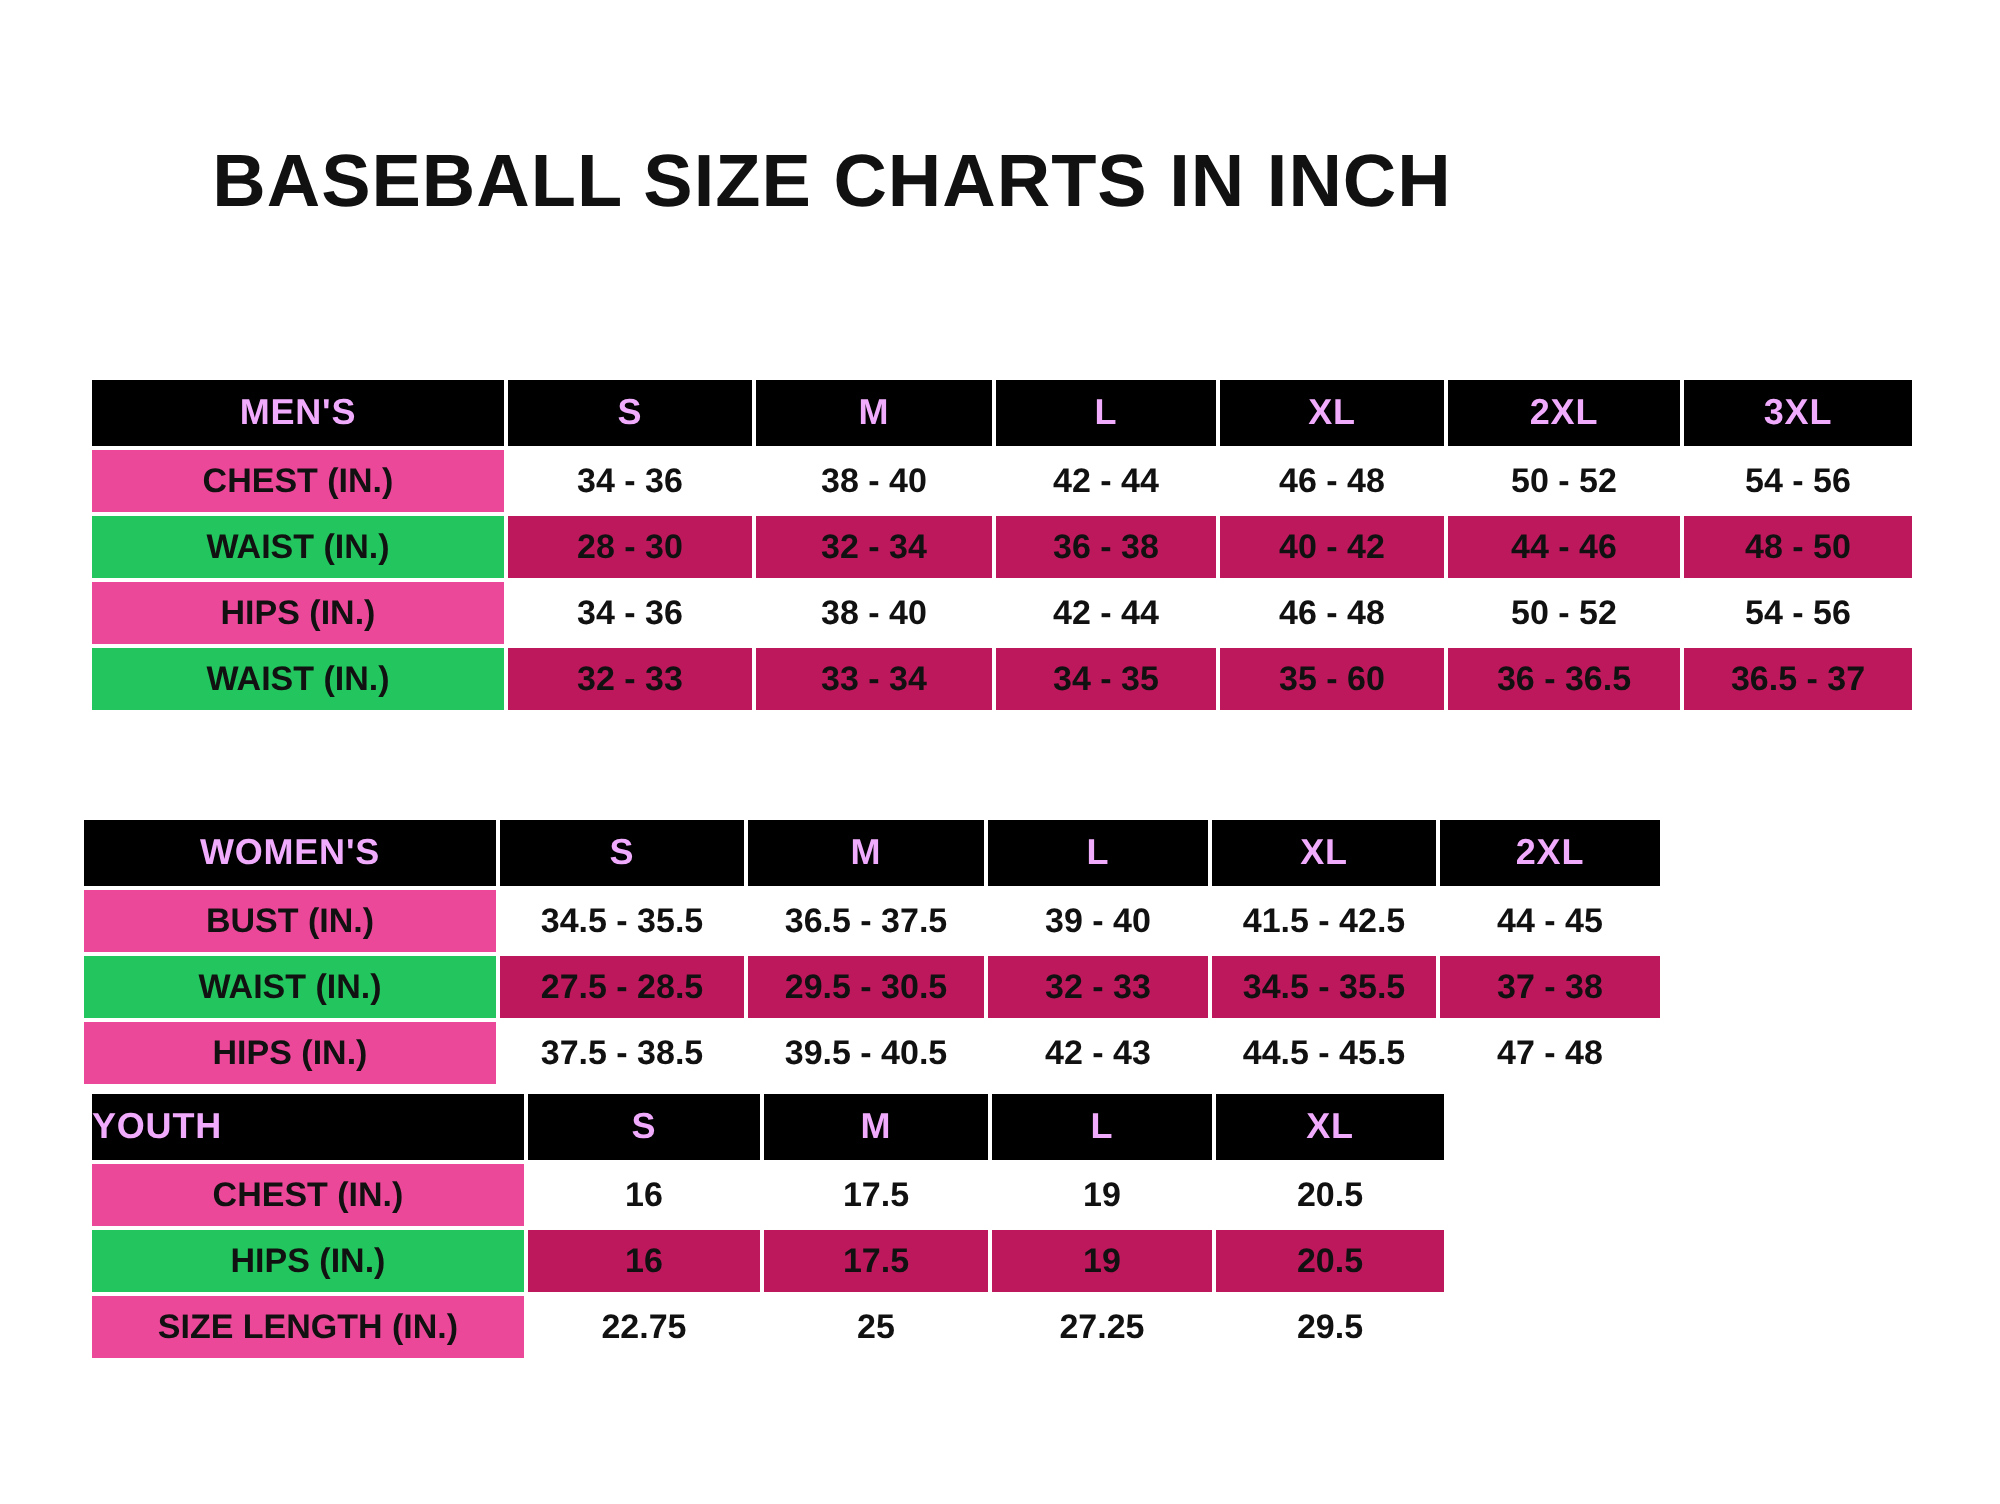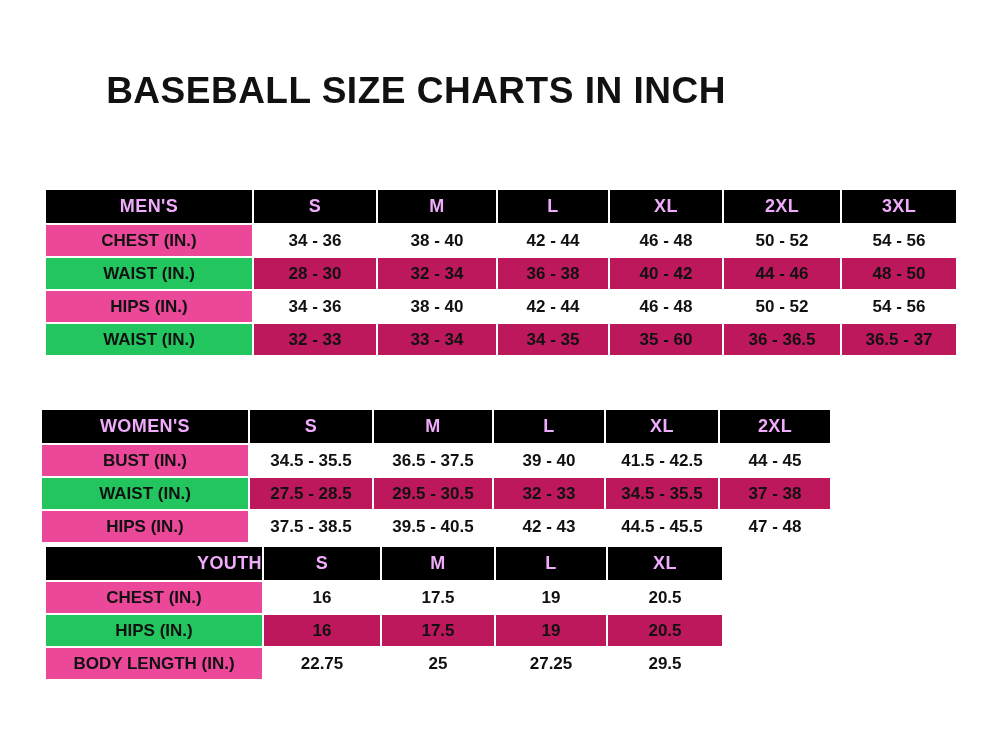--- a/index.html
+++ b/index.html
@@ -91,21 +91,21 @@
   #womens-chart col.c4 { width: 114px; }
   #womens-chart col.c5 { width: 112px; }
 
   
   #youth-chart { top: 545px; left: 44px; width: 678px; }
   #youth-chart col.c0 { width: 218px; }
   #youth-chart col.c1 { width: 118px; }
   #youth-chart col.c2 { width: 114px; }
   #youth-chart col.c3 { width: 112px; }
   #youth-chart col.c4 { width: 116px; }
-  #youth-chart thead th.hdr-first { text-align: right; }
+  #youth-chart thead th.hdr-first { text-align: left; }
 </style>
 </head>
 <body>
 
 <div class="page">
 
   <div class="title">BASEBALL SIZE CHARTS IN INCH</div>
 
   <table class="chart" id="mens-chart">
     <colgroup>
@@ -241,21 +241,21 @@
         <td>20.5</td>
       </tr>
       <tr class="alt">
         <td class="rowlabel">HIPS (IN.)</td>
         <td>16</td>
         <td>17.5</td>
         <td>19</td>
         <td>20.5</td>
       </tr>
       <tr>
-        <td class="rowlabel">BODY LENGTH (IN.)</td>
+        <td class="rowlabel">SIZE LENGTH (IN.)</td>
         <td>22.75</td>
         <td>25</td>
         <td>27.25</td>
         <td>29.5</td>
       </tr>
     </tbody>
   </table>
 
 </div>
 

